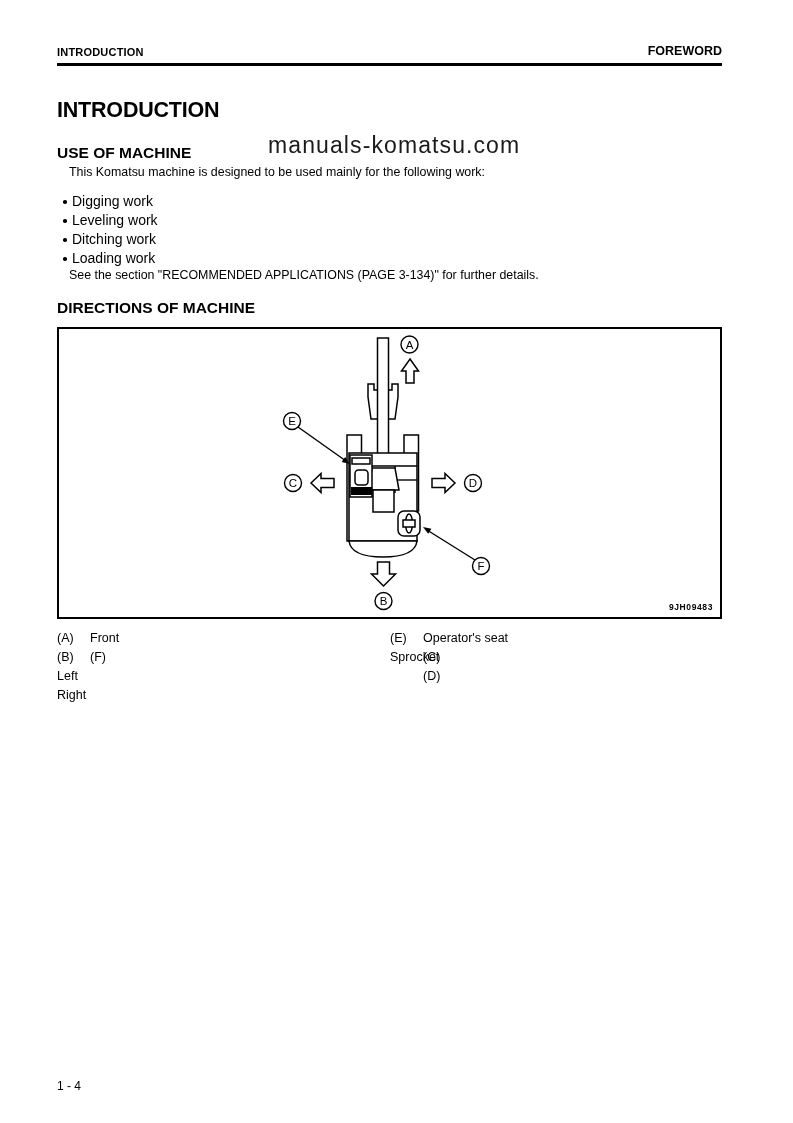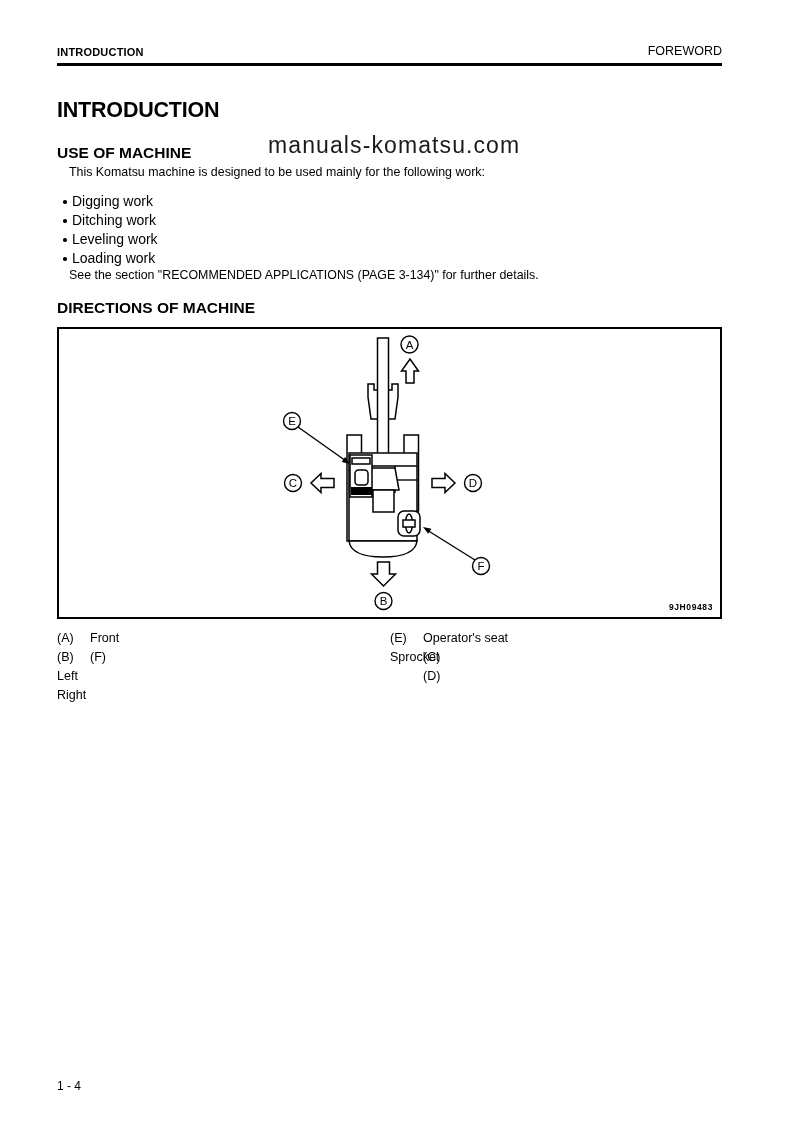--- a/index.html
+++ b/index.html
@@ -14,21 +14,21 @@
   }
   .content { margin: 0 71px 0 57px; width: 665px; }
 
   .hdr-row {
     display: flex;
     justify-content: space-between;
     align-items: flex-end;
     padding-top: 45px;
   }
   .hdr-left  { font-size: 11px;   font-weight: bold; line-height: 12px; letter-spacing: 0.2px; }
-  .hdr-right { font-size: 12.5px; font-weight: normal; line-height: 13px; }
+  .hdr-right { font-size: 12.5px; font-weight: bold; line-height: 13px; }
   .rule { height: 3px; background: #000; margin-top: 5px; }
 
   h1.doc-title {
     margin: 33px 0 0 0;
     font-size: 21.5px;
     line-height: 23px;
     font-weight: bold;
     letter-spacing: -0.2px;
   }
   .watermark {
@@ -126,22 +126,22 @@
     </div>
     <div class="rule"></div>
 
     <h1 class="doc-title">INTRODUCTION</h1>
 
     <h2 class="sec-h">USE OF MACHINE</h2>
     <p class="intro">This Komatsu machine is designed to be used mainly for the following work:</p>
 
     <ul class="bullets">
       <li>Digging work</li>
+      <li>Leveling work</li>
       <li>Ditching work</li>
-      <li>Leveling work</li>
       <li>Loading work</li>
     </ul>
     <p class="see">See the section "RECOMMENDED APPLICATIONS (PAGE 3-134)" for further details.</p>
 
     <h2 class="sec-h directions">DIRECTIONS OF MACHINE</h2>
 
     <div class="figure-box">
       <svg viewBox="0 0 661 288">
 
         <polygon class="ln" points="309,55 315,55 315,61 333,61 333,55 339,55 339,68 336,90 312,90 309,68"></polygon>

